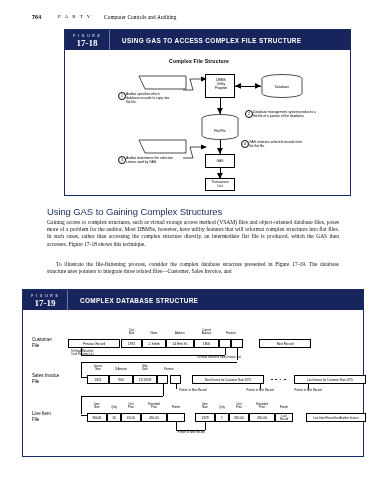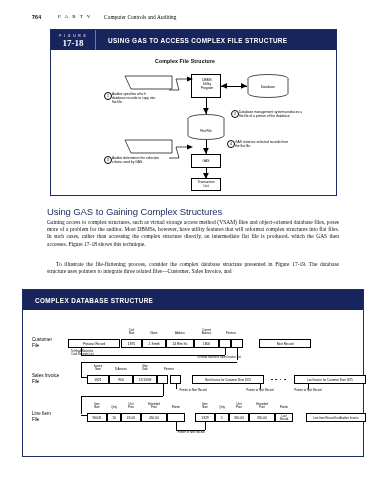--- a/index.html
+++ b/index.html
@@ -105,21 +105,21 @@
 <body>
 
 <div class="page">
 
   <div class="runhead">
     <span class="folio">764</span>
     <span class="part">P A R T   V</span>
     <span class="partttl">Computer Controls and Auditing</span>
   </div>
 
-  <div class="figbox" style="left:50px;top:29px;width:285px;height:165px;">
+  <div class="figbox" style="left:64px;top:29px;width:285px;height:165px;">
     <div class="fighdr">
       <div class="numcell">
         <div class="flabel">F I G U R E</div>
         <div class="fnum">17-18</div>
       </div>
       <div class="ftitle">Using GAS to Access Complex File Structure</div>
     </div>
 
     <div class="figbody" style="height:144px;">
 
@@ -200,20 +200,24 @@
 
     </div>
   </div>
 
   <div class="h2">Using GAS to Gaining Complex Structures</div>
   <div class="para" style="top:219px;">Gaining access to complex structures, such as virtual storage access method (VSAM) files and object-oriented database files, poses more of a problem for the auditor. Most DBMSs, however, have utility features that will reformat complex structures into flat files. In such cases, rather than accessing the complex structure directly, an intermediate flat file is produced, which the GAS then accesses. Figure 17-18 shows this technique.</div>
   <div class="para indent" style="top:261px;">To illustrate the file-flattening process, consider the complex database structure presented in Figure 17-19. The database structure uses pointers to integrate three related files—Customer, Sales Invoice, and</div>
 
   <div class="figbox" style="left:22px;top:289px;width:340px;height:166px;">
     <div class="fighdr">
+      <div class="numcell">
+        <div class="flabel">F I G U R E</div>
+        <div class="fnum">17-19</div>
+      </div>
       <div class="ftitle">Complex Database Structure</div>
     </div>
 
     <div class="figbody" style="height:145px;">
 
       <div class="filelbl" style="left:9px;top:27px;">Customer<br>File</div>
 
       <div class="boxlbl" style="left:45px;top:29px;width:52px;height:9px;">Previous Record</div>
 
       <div class="lblc" style="left:98px;top:19px;width:21px;font-size:2.7px;line-height:3.2px;">Cust<br>Num</div>

